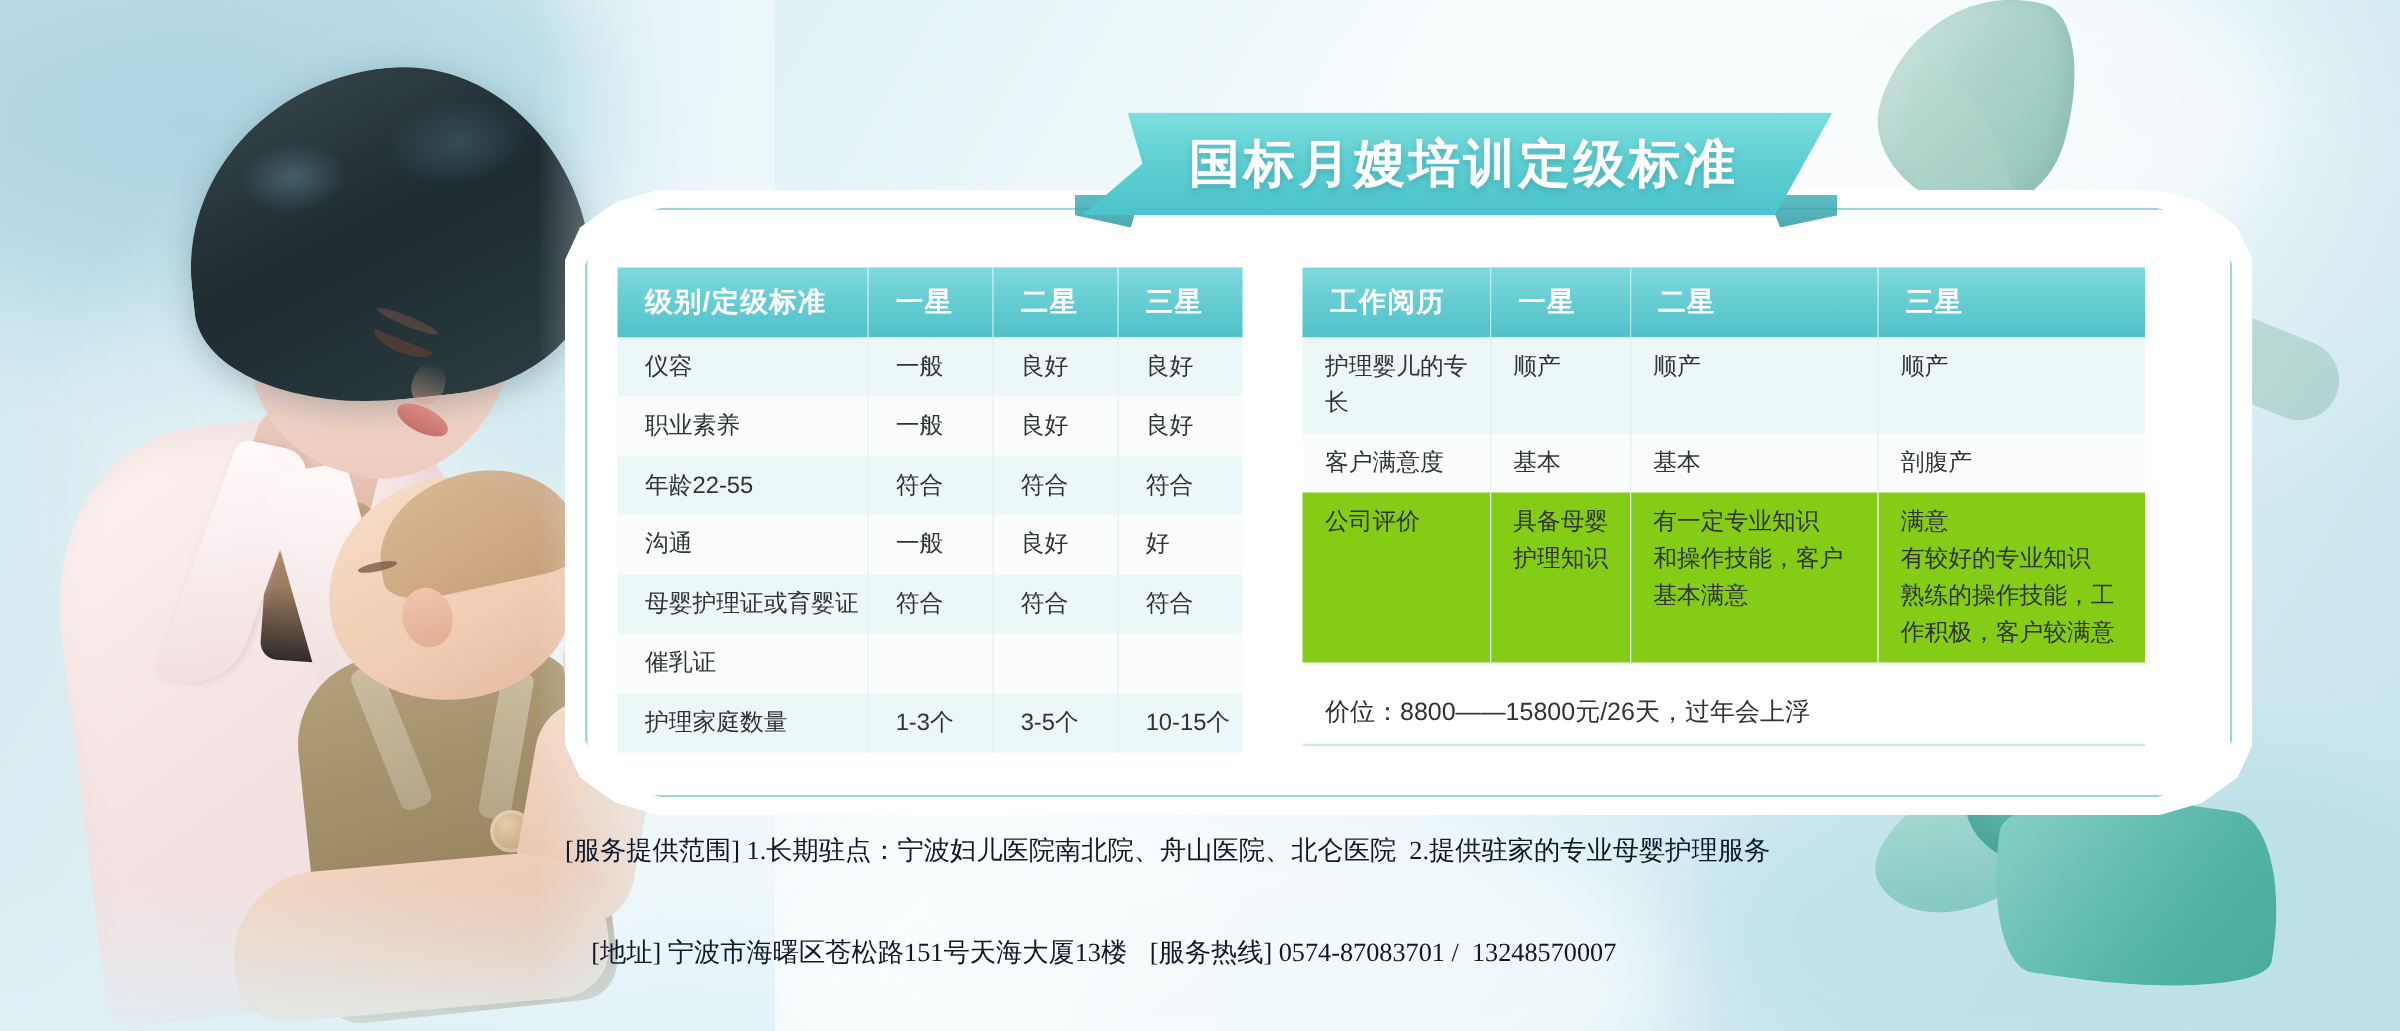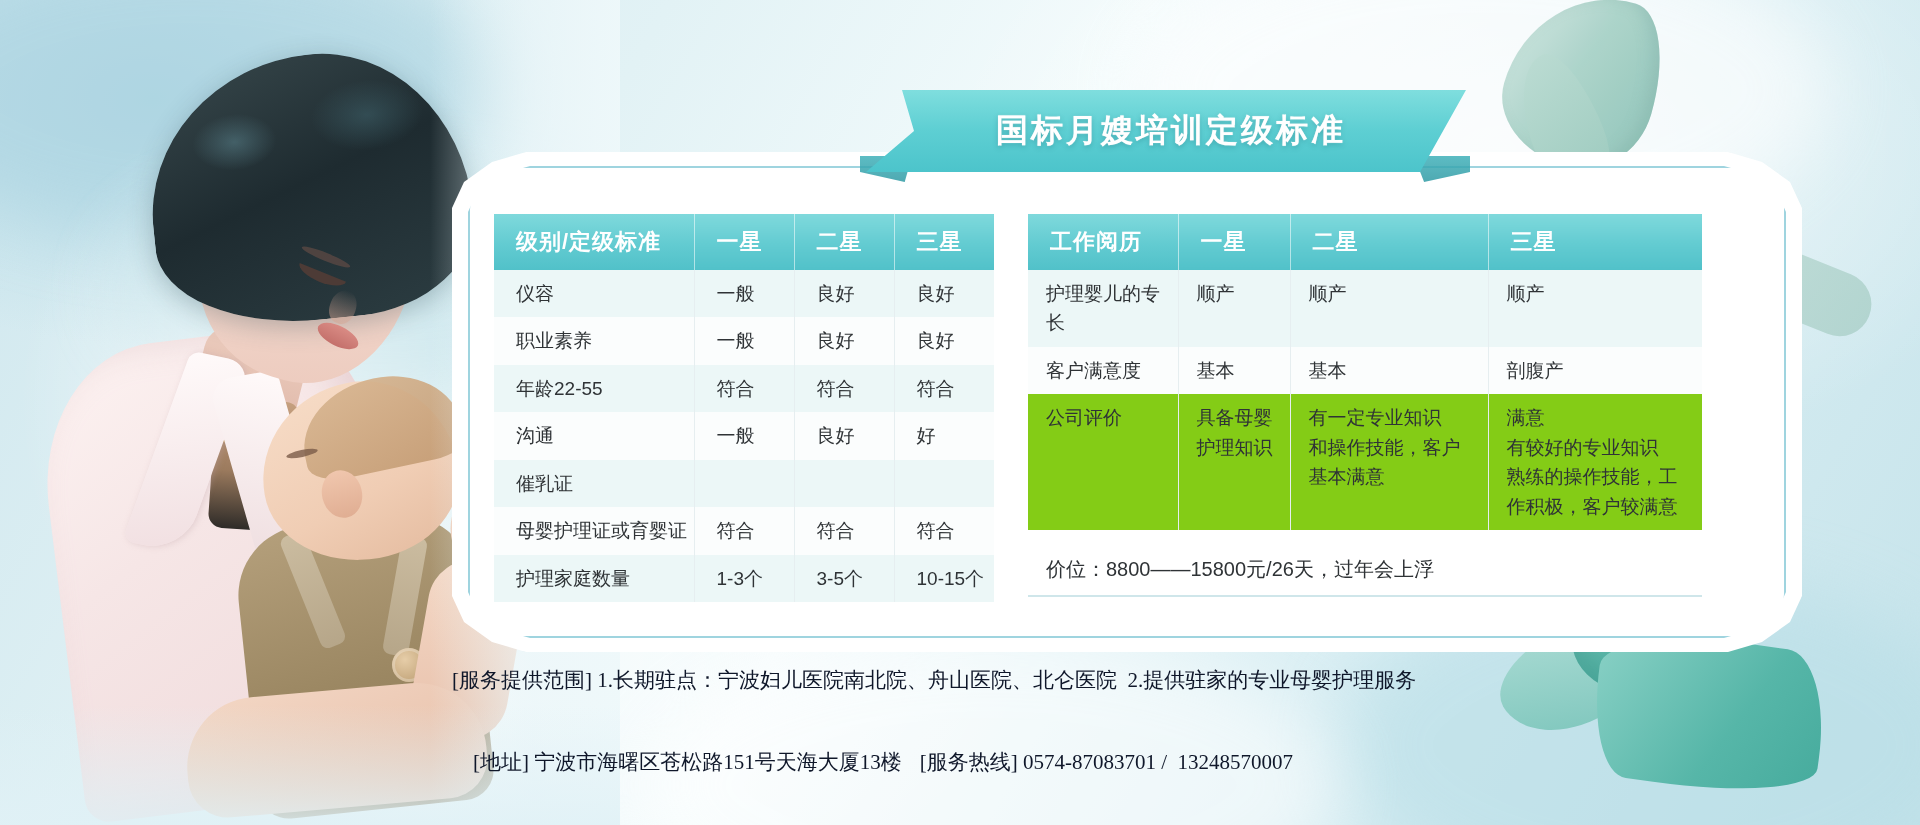--- a/index.html
+++ b/index.html
@@ -262,30 +262,30 @@
   }
   .banner-tailR {
     position:absolute; right:-4px; top:66px; width:56px; height:26px;
     background:linear-gradient(180deg,#3fb0b9,#2f9aa4);
     clip-path:polygon(0 0, 100% 0, 100% 62%, 18% 100%);
     opacity:.85;
   }
   .banner-text {
     position:absolute; inset:0;
     display:flex; align-items:center; justify-content:center;
-    color:#ffffff; font-size:32px; font-weight:bold;
+    color:#ffffff; font-size:41px; font-weight:bold;
     letter-spacing:3px; padding-left:10px;
     text-shadow:0 2px 5px rgba(40,130,140,.45), 0 0 1px rgba(255,255,255,.9);
     font-family:"DejaVu Sans","Liberation Sans",sans-serif;
   }
 
   
   .tables {
     position:absolute; left:42px; top:62px; right:40px;
-    display:flex; gap:34px; align-items:flex-start;
+    display:flex; gap:48px; align-items:flex-start;
   }
   table { border-collapse:collapse; }
   .tbl { table-layout:fixed; }
 
   .tbl thead th {
     background:linear-gradient(180deg,#7fd9dc 0%,#62cbd1 55%,#51c1c9 100%);
     color:#ffffff; font-size:22px; font-weight:bold;
     text-align:left; padding:13px 0 13px 22px; height:54px;
     border-right:1px solid rgba(255,255,255,.55);
     letter-spacing:1px;
@@ -425,30 +425,30 @@
           <td>符合</td>
           <td>符合</td>
         </tr>
         <tr>
           <td>沟通</td>
           <td>一般</td>
           <td>良好</td>
           <td>好</td>
         </tr>
         <tr>
+          <td>母婴护理证或育婴证</td>
+          <td>符合</td>
+          <td>符合</td>
+          <td>符合</td>
+        </tr>
+        <tr>
           <td>催乳证</td>
           <td></td>
           <td></td>
           <td></td>
-        </tr>
-        <tr>
-          <td>母婴护理证或育婴证</td>
-          <td>符合</td>
-          <td>符合</td>
-          <td>符合</td>
         </tr>
         <tr>
           <td>护理家庭数量</td>
           <td>1-3个</td>
           <td>3-5个</td>
           <td>10-15个</td>
         </tr>
       </tbody>
     </table>
 

